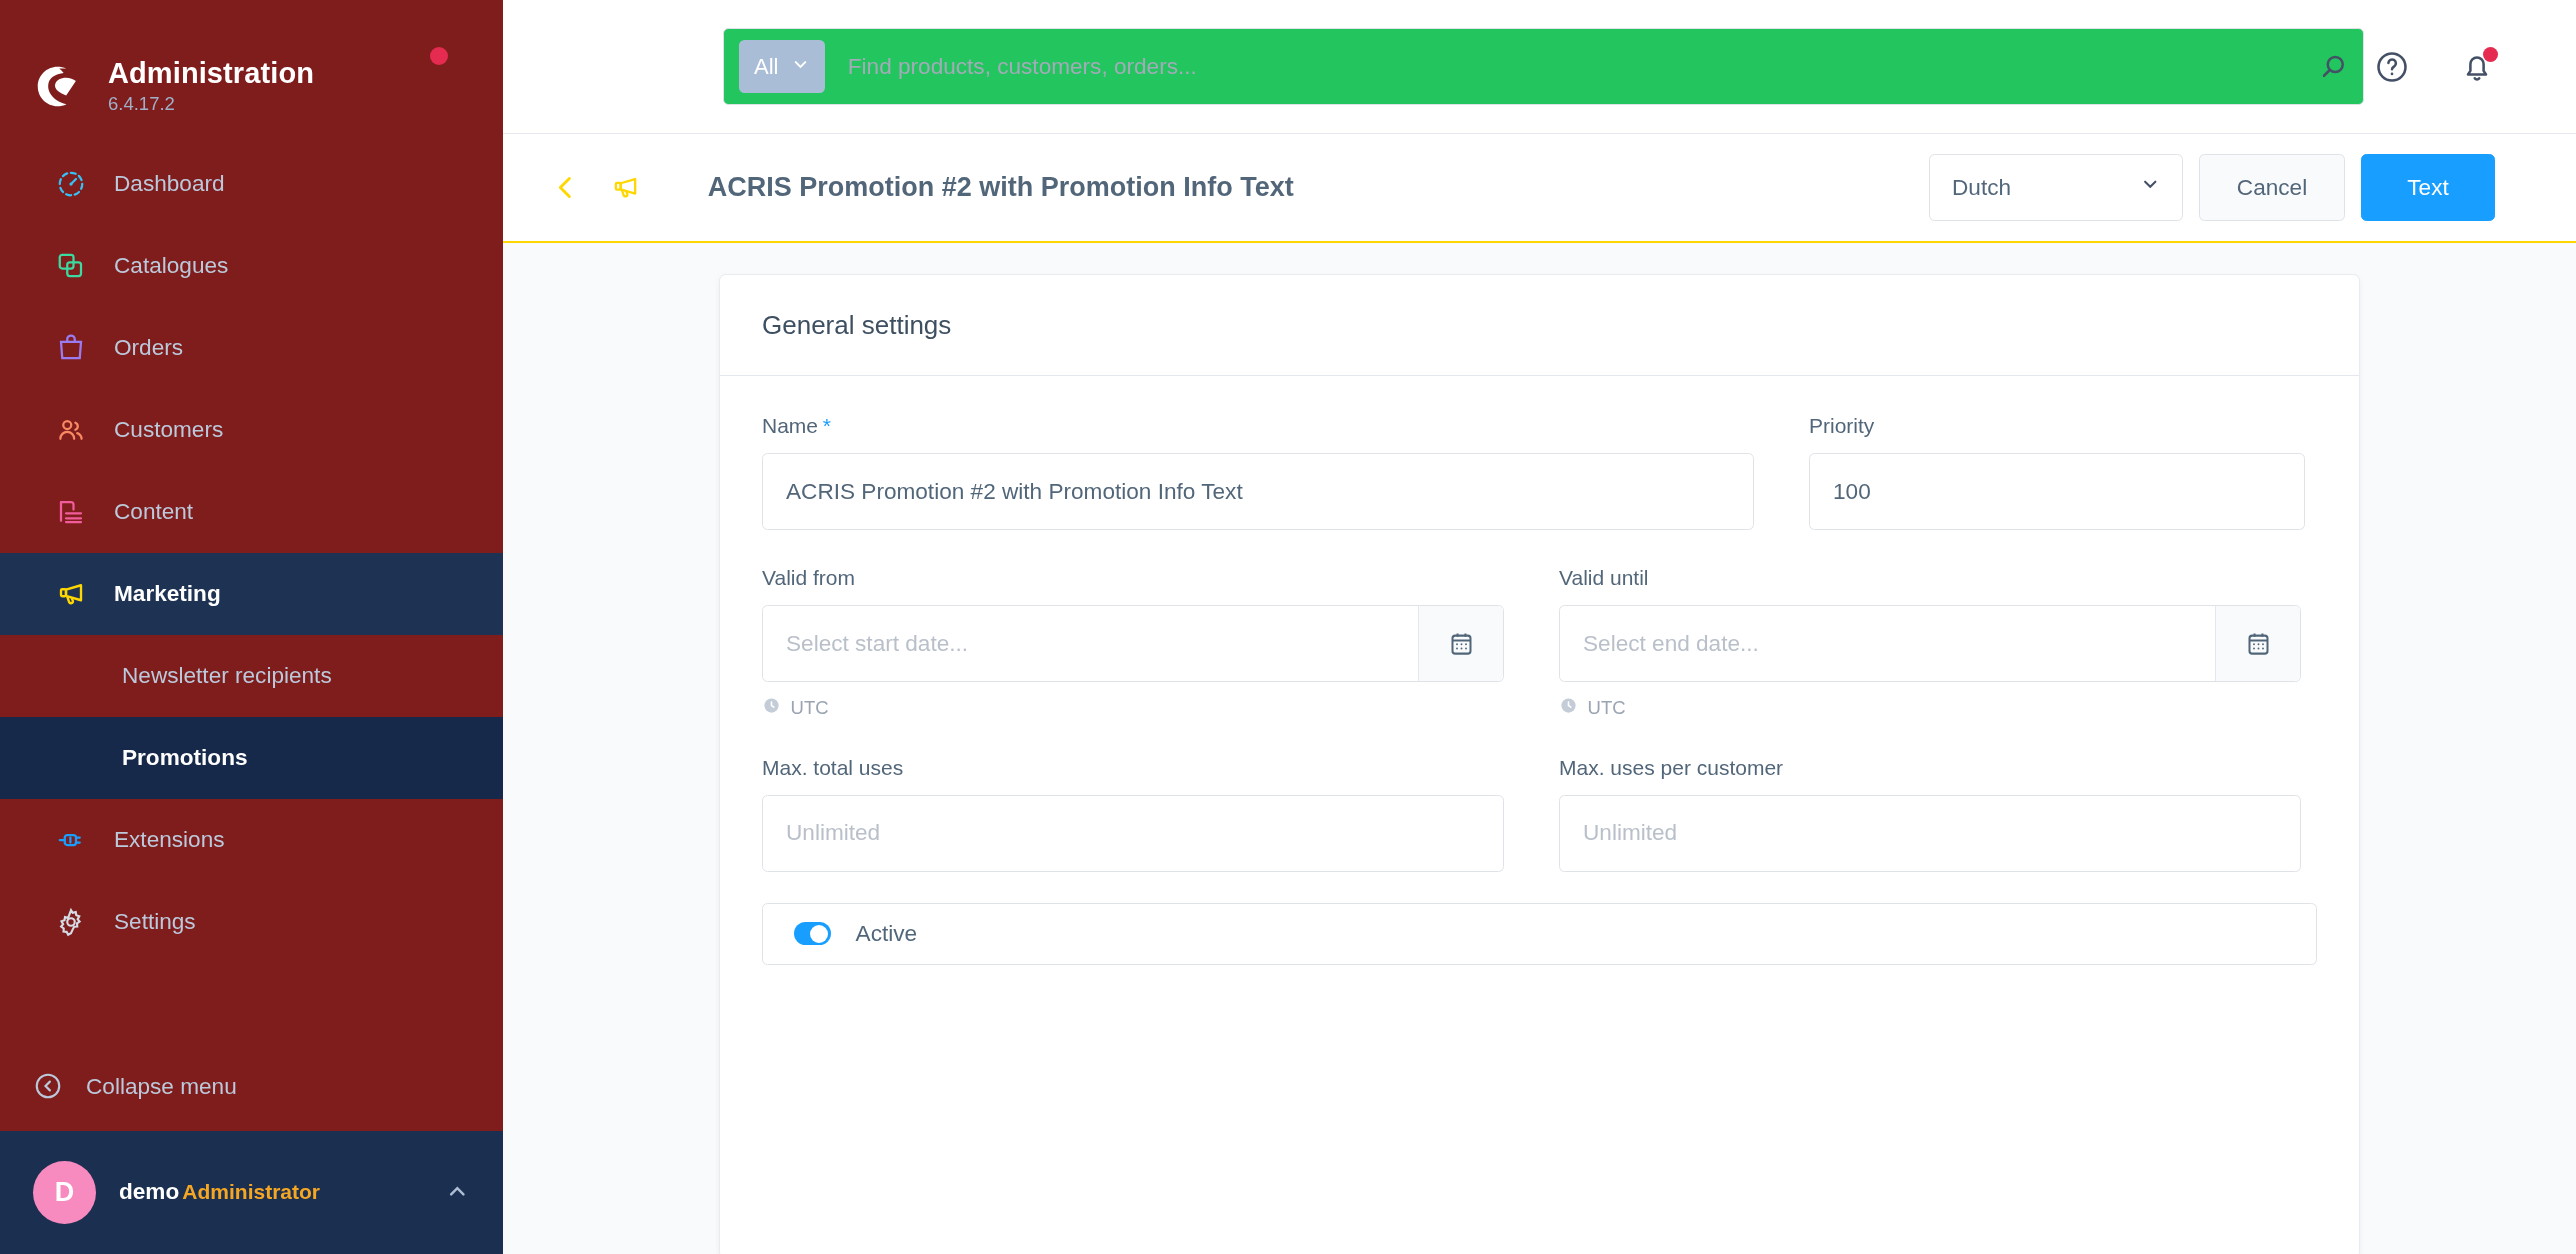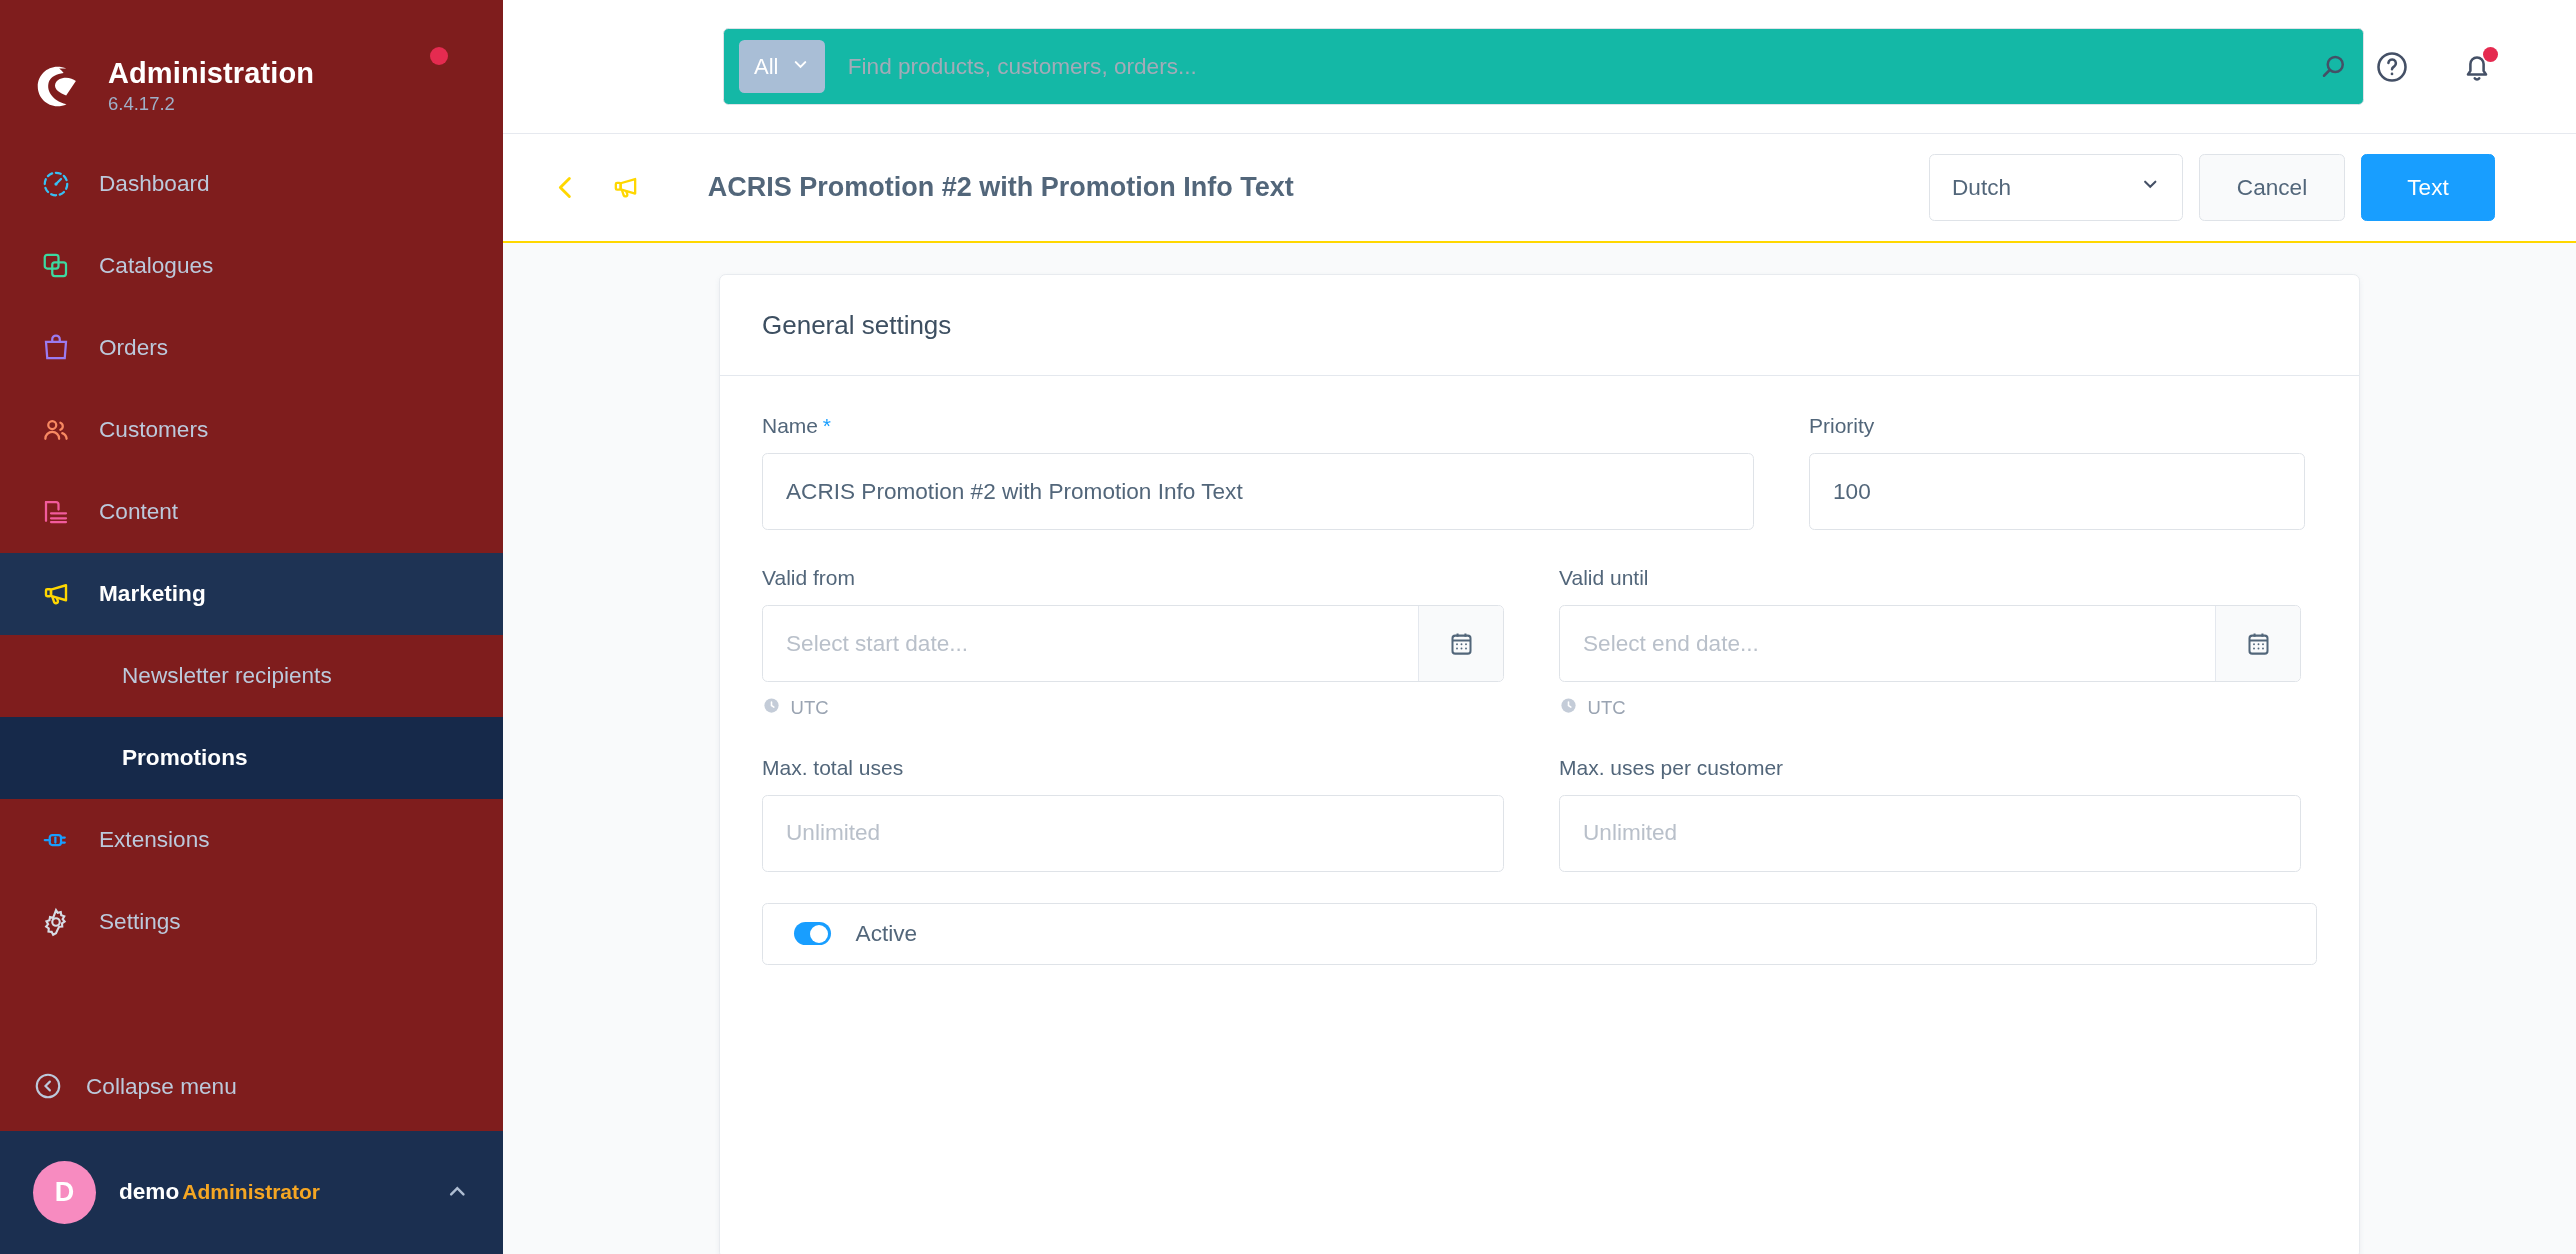--- a/index.html
+++ b/index.html
@@ -37,21 +37,21 @@
   }
   .brand-dot {
     position: absolute; right: 55px; top: 47px;
     width: 18px; height: 18px; border-radius: 50%;
     background: #e52b50;
   }
 
   .nav { flex: 1; overflow: hidden; padding-top: 5.5px; }
   .nav-item {
     display: flex; align-items: center;
-    height: 82px; padding-left: 36px;
+    height: 82px; padding-left: 51px;
     cursor: pointer; position: relative;
   }
   .nav-item .ico { width: 40px; height: 40px; flex-shrink: 0; display:flex; align-items:center; justify-content:center; }
   .nav-item .lbl {
     margin-left: 23px; color: #bcc9db;
     font-size: 22.6px; font-weight: 400; white-space: nowrap;
   }
   .nav-item.expanded { background: #1e3354; }
   .nav-item.expanded .lbl { color: #ffffff; font-weight: 600; }
 
@@ -94,21 +94,21 @@
   .topbar {
     height: 134px; background: #ffffff;
     display: flex; align-items: center;
     border-bottom: 0.7px solid #e6e9ef;
     flex-shrink: 0;
   }
   .searchwrap {
     margin-left: 220px;
     width: 1641px; height: 77px;
     border: 0.7px solid #dfe3e8; border-radius: 5.5px;
-    background: #14b8a6;
+    background: #22c55e;
     display: flex; align-items: center;
     padding: 0 13.7px 0 15px;
   }
   .search-scope {
     background: #a9bed6; color: #ffffff;
     border-radius: 5.5px; height: 53px;
     padding: 0 15px;
     display: flex; align-items: center; gap: 12.3px;
     font-size: 22px; cursor: pointer; flex-shrink: 0;
   }

